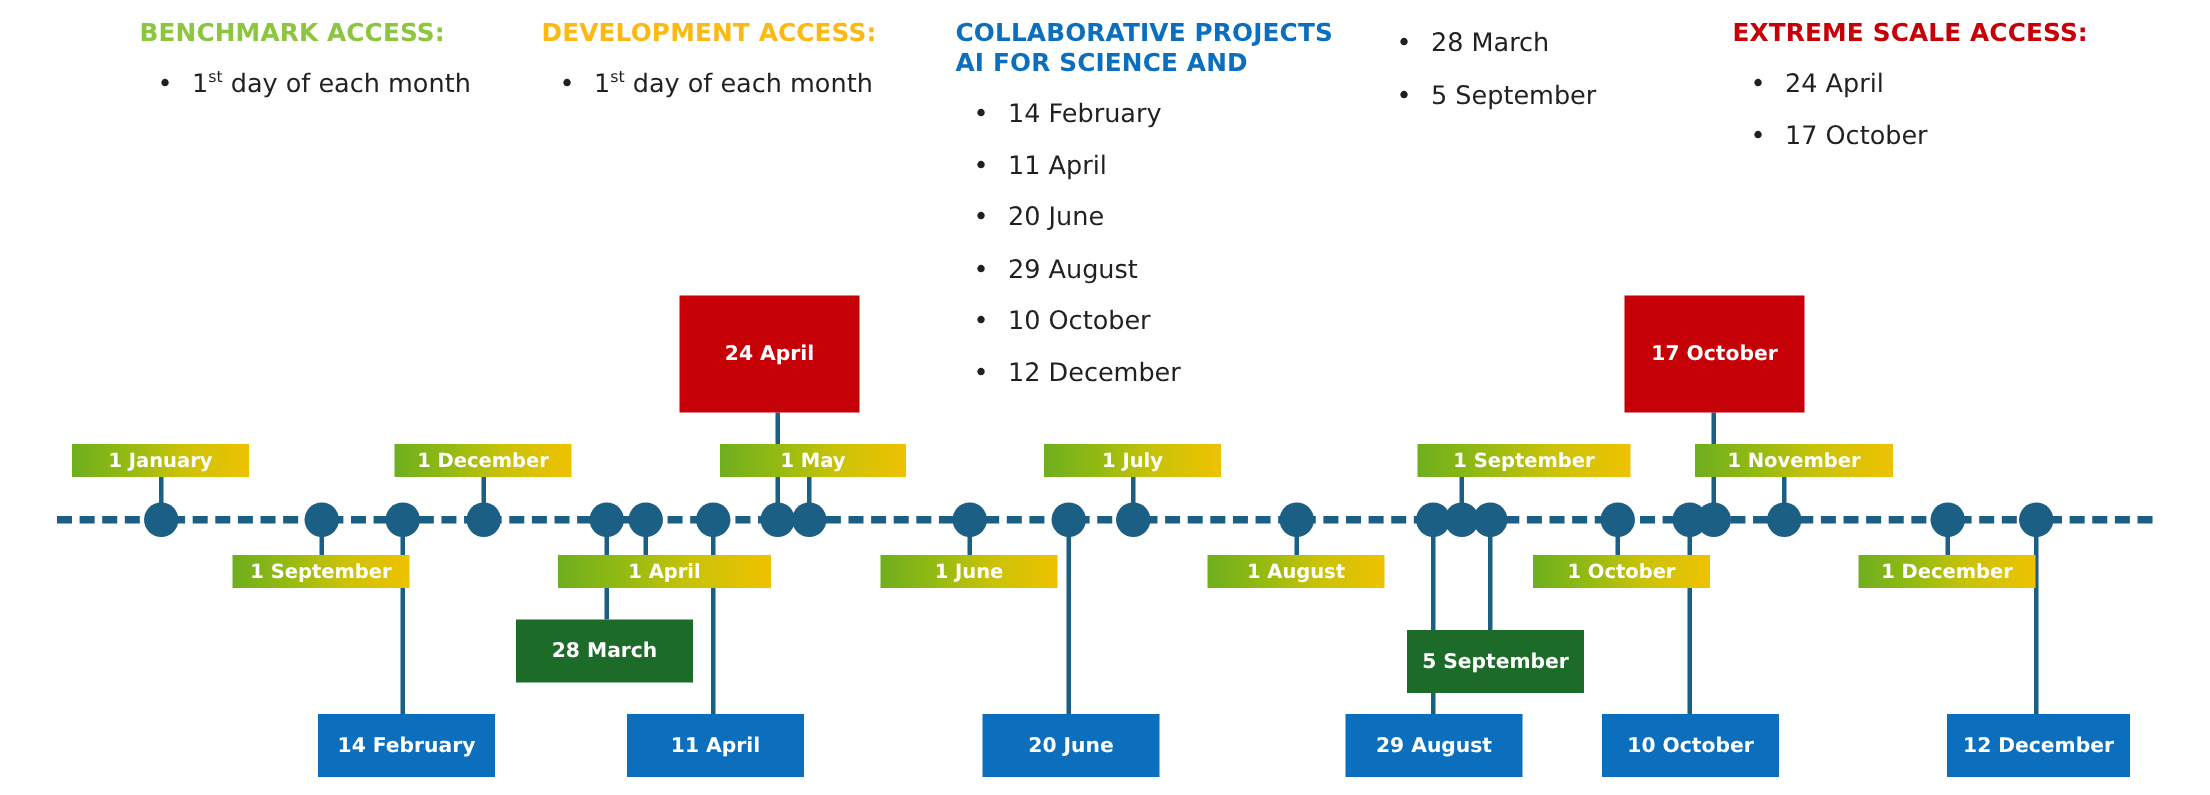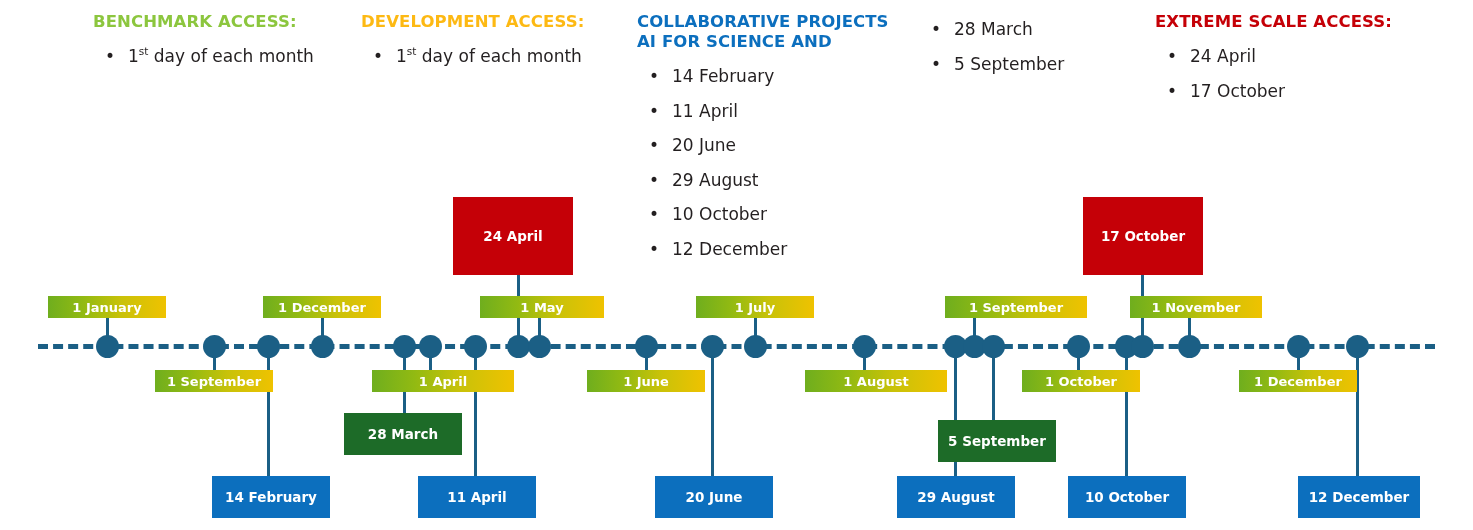--- a/index.html
+++ b/index.html
@@ -206,21 +206,21 @@
     </div>
     <div class="stem" style="left: 538px; top: 318px; height: 28px;"></div>
     <div class="box month" style="left: 587px; width: 118px; top: 370px;">
       <span>1 June</span>
     </div>
     <div class="stem" style="left: 645px; top: 346px; height: 24px;"></div>
     <div class="box month" style="left: 696px; width: 118px; top: 296px;">
       <span>1 July</span>
     </div>
     <div class="stem" style="left: 754px; top: 318px; height: 28px;"></div>
-    <div class="box month" style="left: 805px; width: 142px; top: 370px;">
+    <div class="box month" style="left: 805px; width: 118px; top: 370px;">
       <span>1 August</span>
     </div>
     <div class="stem" style="left: 863px; top: 346px; height: 24px;"></div>
     <div class="box month" style="left: 913px; width: 142px; top: 296px; margin-left: 32px;">
       <span>1 September</span>
     </div>
     <div class="stem" style="left: 973px; top: 318px; height: 28px;"></div>
     <div class="box month" style="left: 1022px; width: 118px; top: 370px;">
       <span>1 October</span>
     </div>

